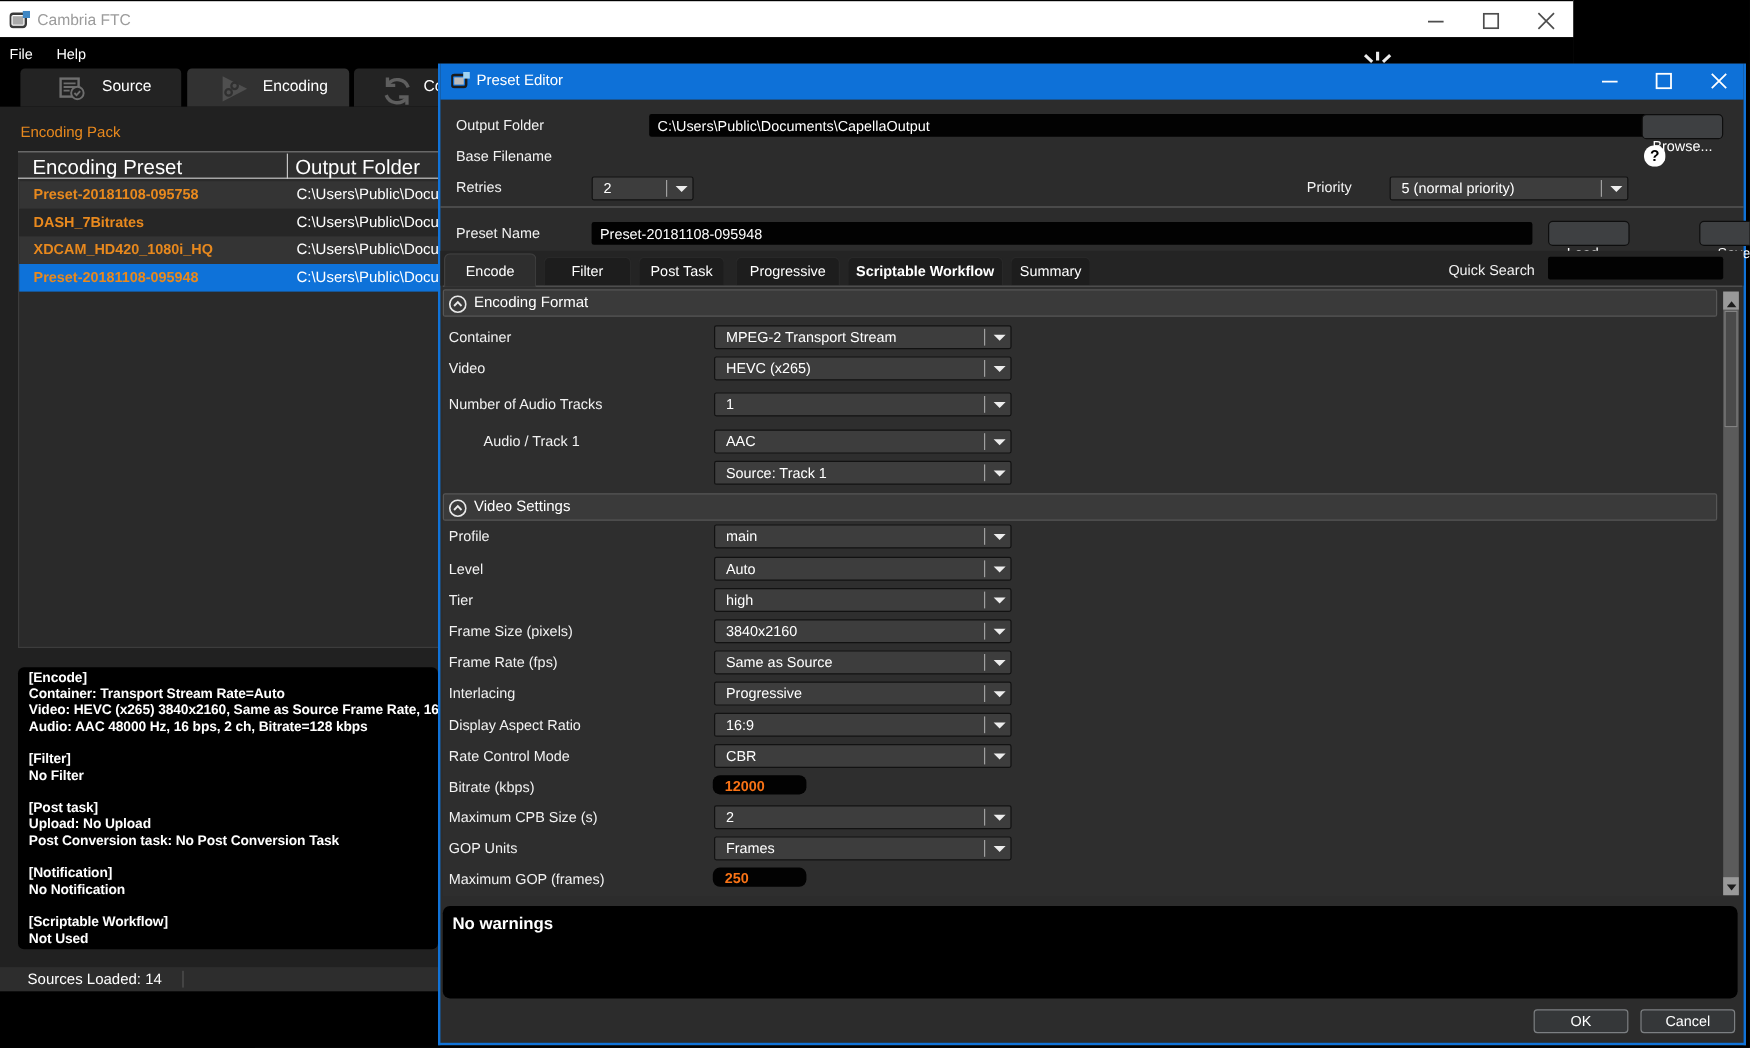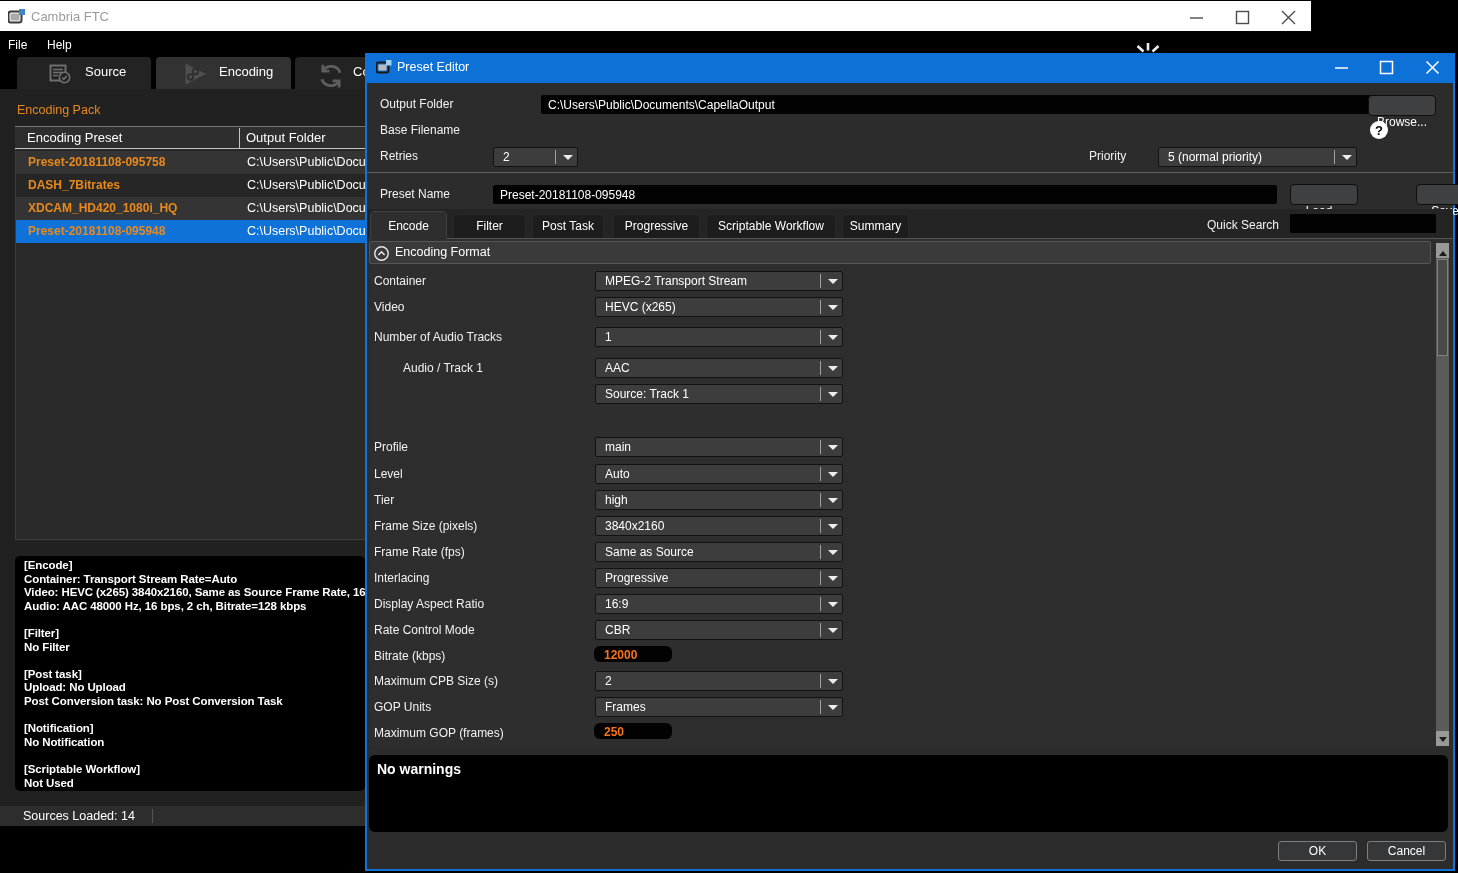--- a/index.html
+++ b/index.html
@@ -18,21 +18,21 @@
   
   .mtab { top:57px; height:32px; border-radius:4px 4px 0 0; }
   .mtab .ic { position:absolute; }
   .mtab .tx { position:absolute; color:#fff; font-size:13px; top:7px; }
   
   #leftpanel { left:0; top:89px; width:1311px; height:717px; background:#212121; }
   #encpack { left:17px; top:14px; color:#e8891e; font-size:12.5px; }
   #tbl { left:15px; top:37px; width:1281px; height:414px; background:#2a2a2a; border:1px solid #3c3c3c; }
   #tblhead { left:-1px; top:-1px; width:1281px; height:23px; background:#2e2e2e;
      border-top:1px solid #777; border-bottom:1px solid #c4c4c4; }
-  .th { position:absolute; color:#fff; font-size:13px; top:3px; }
+  .th { position:absolute; color:#fff; font-size:17px; top:3px; }
   .trow { left:0; width:100%; height:23px; }
   .c1 { position:absolute; left:12px; top:4px; font-size:12px; font-weight:bold; color:#e8891e; }
   .c2 { position:absolute; left:231px; top:4px; font-size:12.5px; color:#fff; white-space:nowrap; }
   #infobox { left:15px; top:467px; width:350px; height:235px; background:#000; border-radius:5px;
      color:#fff; font-size:11.5px; font-weight:bold; letter-spacing:-0.1px; line-height:13.6px; padding:3px 0 0 9px; overflow:hidden; white-space:pre; }
   #statusbar { left:0; top:806px; width:1311px; height:20px; background:#2d2d2d; }
   #statustext { left:23px; top:3px; color:#fff; font-size:12.5px; }
   #statussep { left:152px; top:3px; width:1px; height:14px; background:#555; }
   
   #star { left:1136px; top:43px; width:26px; height:12px; overflow:hidden; }
@@ -230,41 +230,46 @@
     <div class="lbl" style="left:13px;top:134px">Preset Name</div>
     <div class="inp" style="left:126px;top:132px;width:784px;">Preset-20181108-095948</div>
     <div class="btn" style="left:923px;top:131px;width:68px;">Load...</div>
     <div class="btn" style="left:1001px;top:131px;width:68px;margin-left:48px;">Save...</div>
 
     <div class="abs" style="left:0;top:156px;width:1086px;height:29px;background:#242424"></div>
     <div class="dtab active" style="left:3px;top:158px;width:77px;">Encode</div>
     <div class="dtab" style="left:86px;top:161px;width:73px;">Filter</div>
     <div class="dtab" style="left:165px;top:161px;width:72px;">Post Task</div>
     <div class="dtab" style="left:246px;top:161px;width:87px;">Progressive</div>
-    <div class="dtab" style="left:339px;top:161px;width:130px;">Scriptable Workflow</div>
+    <div class="dtab" style="left:339px;top:161px;width:130px;font-weight:bold;">Scriptable Workflow</div>
     <div class="dtab" style="left:475px;top:161px;width:67px;">Summary</div>
     <div class="lbl" style="left:840px;top:165px">Quick Search</div>
     <div class="inp" style="left:923px;top:161px;width:146px;"></div>
 
     <div id="dcontent" class="abs">
       <div class="sechead" style="top:2px;">
         <svg width="15" height="15" viewBox="0 0 15 15">
           <circle cx="7.5" cy="7.5" r="6.7" fill="none" stroke="#e8e8e8" stroke-width="1.4"></circle>
           <path d="M4.4 9 L7.5 5.8 L10.6 9" fill="none" stroke="#e8e8e8" stroke-width="1.6"></path>
         </svg>Encoding Format</div>
       <div class="rowlbl" style="top:34.5px">Container</div>
       <div class="dd ddc" style="top:31.5px">MPEG-2 Transport Stream</div>
       <div class="rowlbl" style="top:60.5px">Video</div>
       <div class="dd ddc" style="top:57.5px">HEVC (x265)</div>
       <div class="rowlbl" style="top:90.5px">Number of Audio Tracks</div>
       <div class="dd ddc" style="top:87.5px">1</div>
       <div class="rowlbl" style="left:34px;top:121.5px">Audio / Track 1</div>
       <div class="dd ddc" style="top:118.5px">AAC</div>
       <div class="dd ddc" style="top:145px">Source: Track 1</div>
 
+      <div class="sechead" style="top:171.5px;">
+        <svg width="15" height="15" viewBox="0 0 15 15">
+          <circle cx="7.5" cy="7.5" r="6.7" fill="none" stroke="#e8e8e8" stroke-width="1.4"></circle>
+          <path d="M4.4 9 L7.5 5.8 L10.6 9" fill="none" stroke="#e8e8e8" stroke-width="1.6"></path>
+        </svg>Video Settings</div>
       <div class="rowlbl" style="top:201px">Profile</div>
       <div class="dd ddc" style="top:198px">main</div>
       <div class="rowlbl" style="top:227.5px">Level</div>
       <div class="dd ddc" style="top:224.5px">Auto</div>
       <div class="rowlbl" style="top:253.5px">Tier</div>
       <div class="dd ddc" style="top:250.5px">high</div>
       <div class="rowlbl" style="top:279.5px">Frame Size (pixels)</div>
       <div class="dd ddc" style="top:276.5px">3840x2160</div>
       <div class="rowlbl" style="top:306px">Frame Rate (fps)</div>
       <div class="dd ddc" style="top:303px">Same as Source</div>

